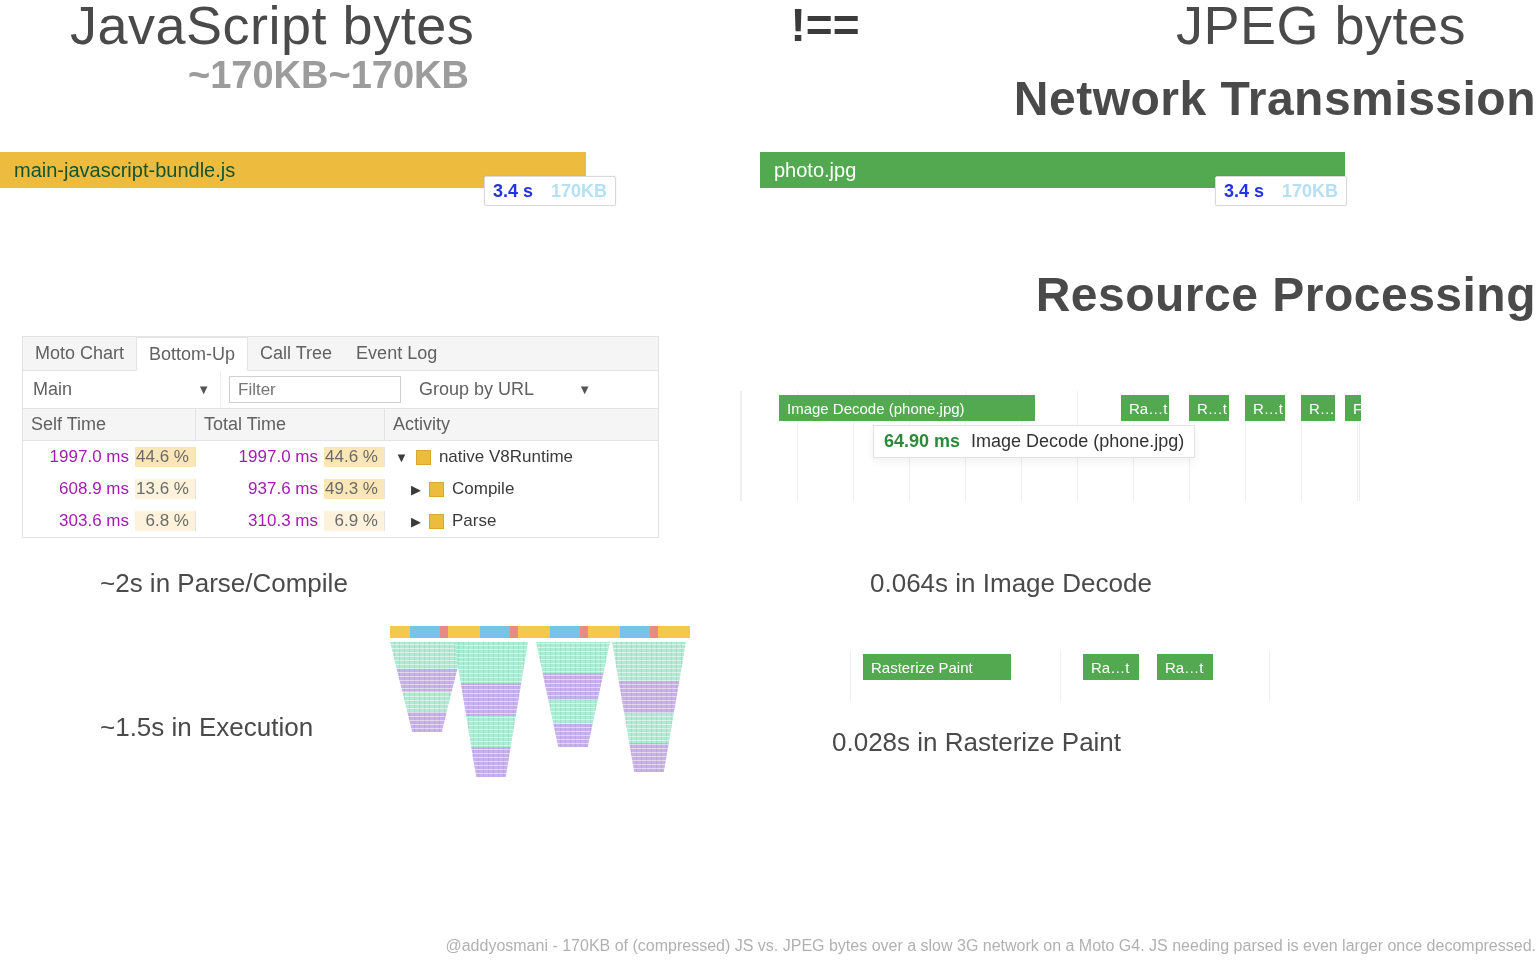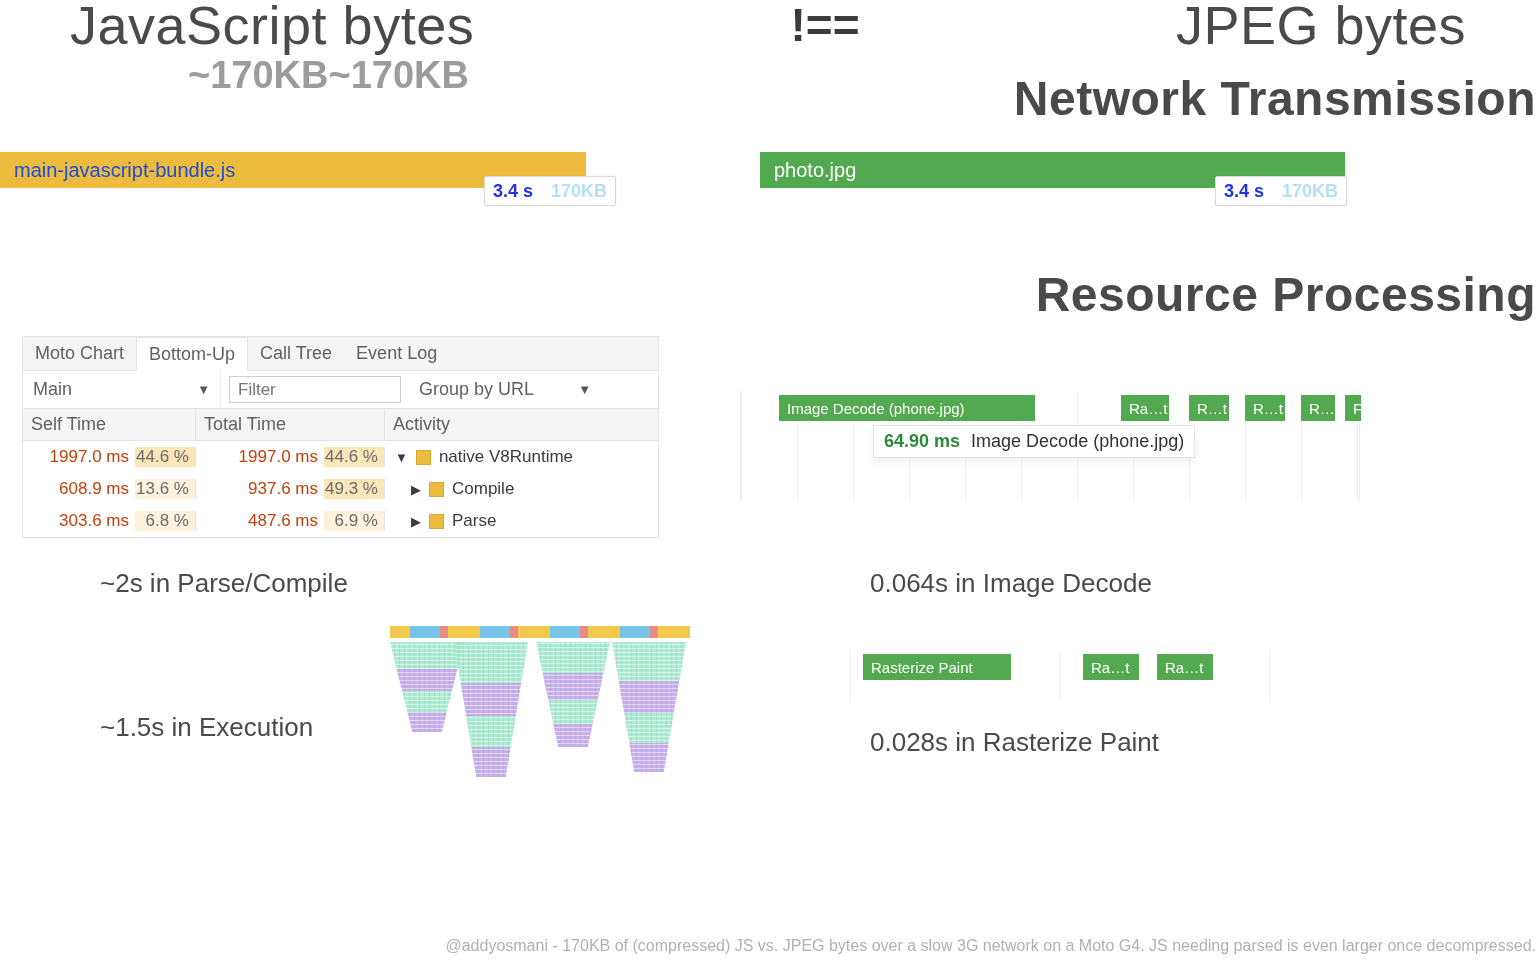--- a/index.html
+++ b/index.html
@@ -72,21 +72,21 @@
     margin-top:26px;
     height:75px;
   }
   .nw-bar{
     position:absolute;
     height:36px;
     display:flex;
     align-items:center;
     padding-left:14px;
     font-size:20px;
-    color:#1d4ed8;
+    color:#14532d;
   }
   .nw-bar.js{left:0;width:586px;top:0;background:var(--bar-yellow);}
   .nw-bar.jpg{left:760px;width:585px;top:0;background:var(--bar-green);color:#fff;}
   .bar-tooltip{
     position:absolute;
     top:24px;
     height:30px;
     background:#fff;
     border:1px solid var(--border);
     border-radius:2px;
@@ -178,21 +178,21 @@
   .c3{flex:1;}
 
   .trow{
     display:flex;height:32px;align-items:center;
     font-size:17px;
   }
   .trow .c1,.trow .c2{
     display:flex;justify-content:flex-end;align-items:center;
     padding:0;position:relative;
   }
-  .val-ms{padding-right:6px;color:#c2410c;}
+  .val-ms{padding-right:6px;color:#a21caf;}
   .val-pct{
     display:inline-flex;align-items:center;justify-content:flex-end;
     width:60px;height:100%;
     padding-right:6px;
     color:#6b6b6b;
   }
   .val-pct.hl{background:var(--row-hl);}
   .val-pct.hl2{background:var(--row-hl2);}
   .act{
     display:flex;align-items:center;gap:8px;
@@ -245,21 +245,21 @@
 
   
   .summary{
     position:absolute;
     font-size:26px;
     color:var(--gray-1);
   }
   .summary.parse{left:100px;top:232px;}
   .summary.decode{left:870px;top:232px;}
   .summary.exec{left:100px;top:376px;}
-  .summary.raster{left:870px;top:391px;}
+  .summary.raster{left:832px;top:391px;}
 
   
   .raster-row{
     position:absolute;left:850px;top:315px;width:420px;height:50px;
     border-left:1px solid #eee;border-right:1px solid #eee;
   }
   .raster-row::before{
     content:"";position:absolute;left:50%;top:0;bottom:0;width:1px;background:#f0f0f0;
   }
   .raster-row .gbar{height:26px;top:3px;font-size:15px;}
@@ -387,21 +387,21 @@
         <span class="sw"></span>
         <span>Compile</span>
       </div>
     </div>
     <div class="trow">
       <div class="c1">
           <span class="val-ms">303.6 ms</span>
           <span class="val-pct hl2">6.8 %</span>
         </div>
       <div class="c2">
-          <span class="val-ms">487.6 ms</span>
+          <span class="val-ms">310.3 ms</span>
           <span class="val-pct hl2">6.9 %</span>
         </div>
       <div class="c3 act" style="padding-left:26px;">
         <span class="caret">▶</span>
         <span class="sw"></span>
         <span>Parse</span>
       </div>
     </div>
   </div>
 

